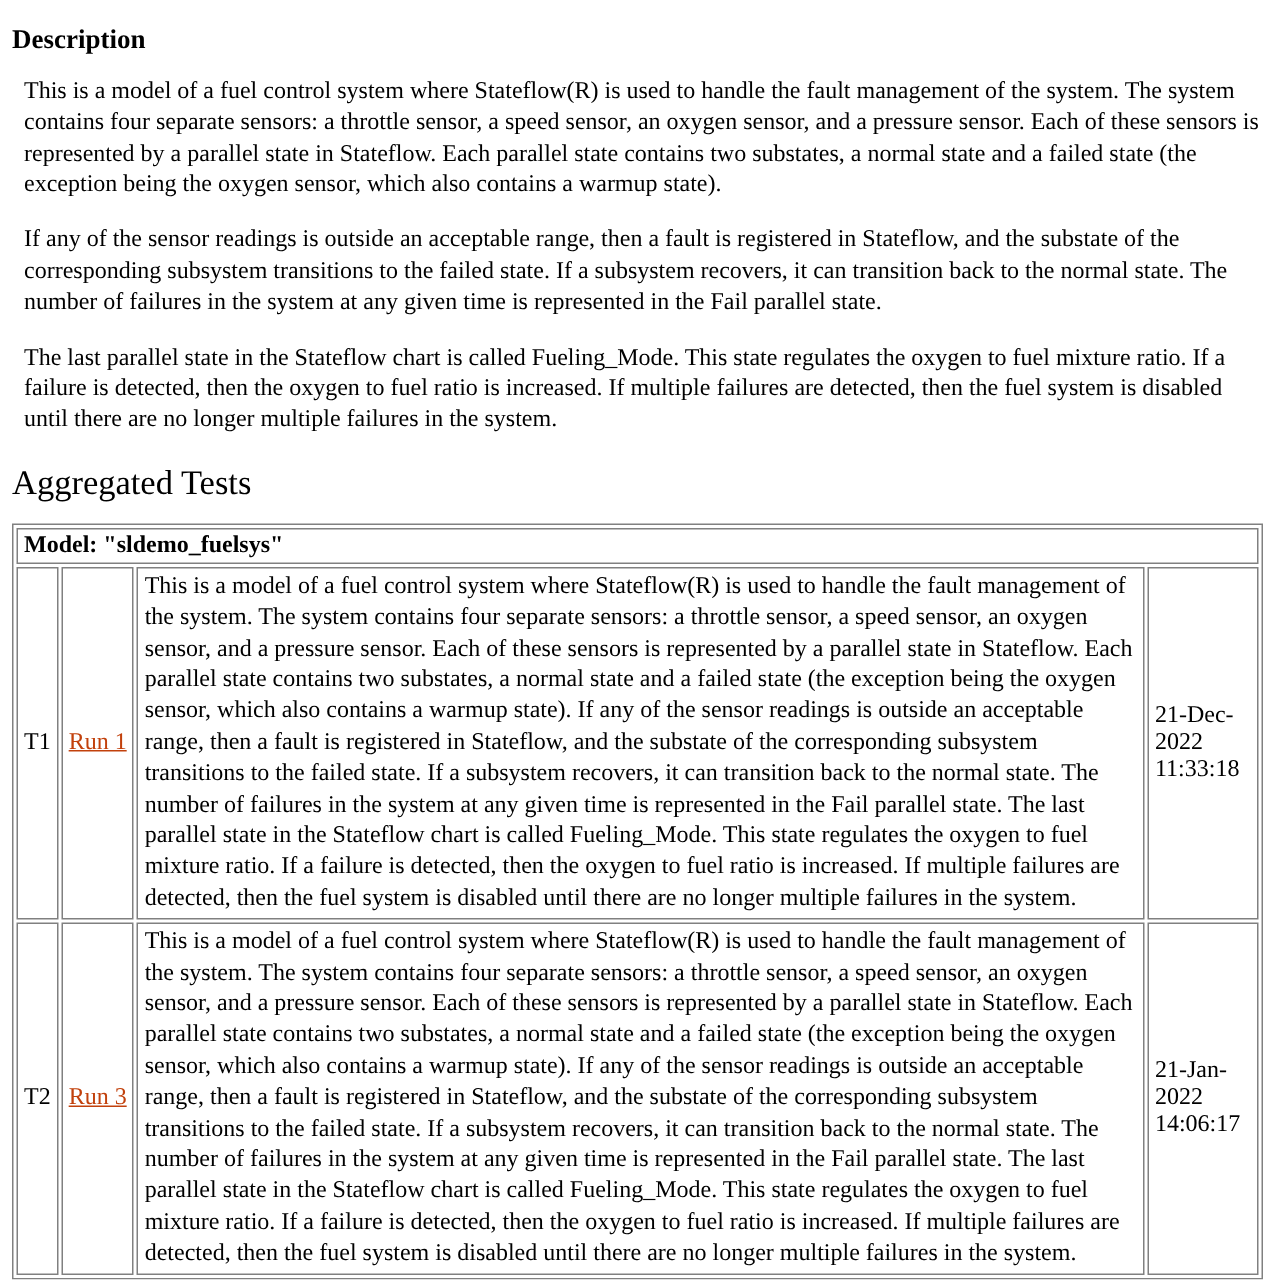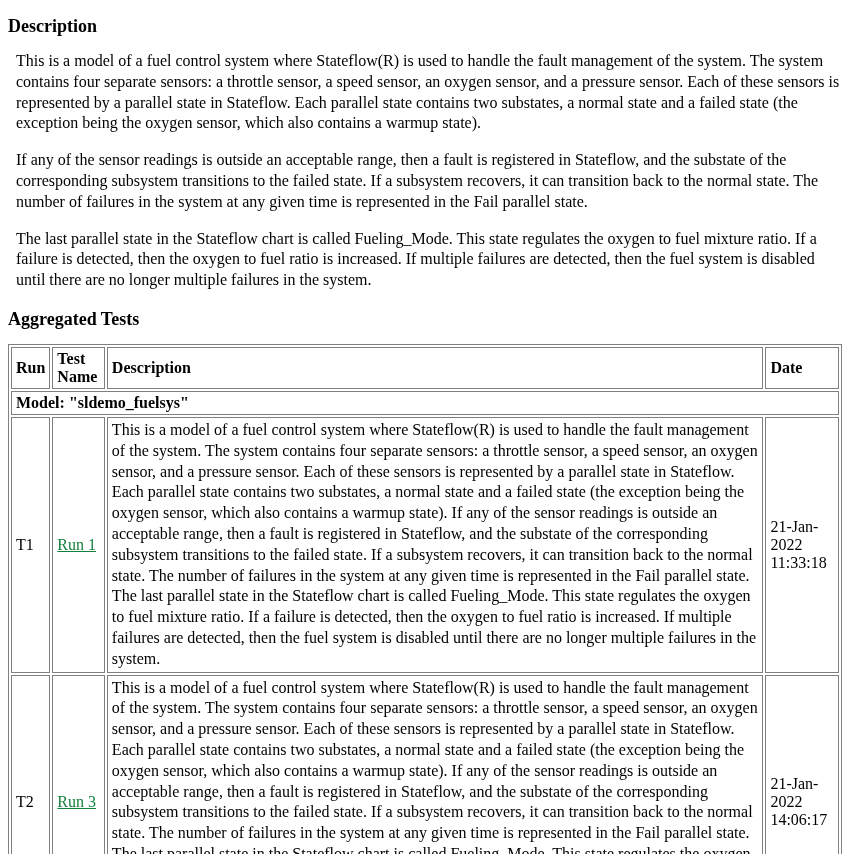--- a/index.html
+++ b/index.html
@@ -9,22 +9,22 @@
       background: #fff;
       margin: 8px;
       width: 834px;
     }
     h3 {
       font-size: 18px;
       font-weight: bold;
       margin: 8px 0 14px 0;
     }
     .section-title {
-      font-size: 18px;
-      font-weight: bold;
+      font-size: 23px;
+      font-weight: normal;
       margin: 18px 0 14px 0;
     }
     .desc-para {
       margin: 0 0 16px 8px;
       line-height: 1.3;
     }
     table {
       border-collapse: separate;
       border-spacing: 2px;
       border: 1px solid #808080;
@@ -38,21 +38,21 @@
       text-align: left;
       font-size: 16px;
     }
     th {
       font-weight: bold;
     }
     .model-row td {
       font-weight: bold;
     }
     a.run-link {
-      color: #15803d;
+      color: #c2410c;
       text-decoration: underline;
     }
     .cell-desc {
       line-height: 1.3;
     }
     .nowrap {
       white-space: nowrap;
     }
   </style>
 </head>
@@ -61,34 +61,28 @@
 <h3>Description</h3>
 
 <p class="desc-para">This is a model of a fuel control system where Stateflow(R) is used to handle the fault management of the system. The system contains four separate sensors: a throttle sensor, a speed sensor, an oxygen sensor, and a pressure sensor. Each of these sensors is represented by a parallel state in Stateflow.  Each parallel state contains two substates, a normal state and a failed state (the exception being the oxygen sensor, which also contains a warmup state).</p>
 <p class="desc-para">If any of the sensor readings is outside an acceptable range, then a fault is registered in Stateflow, and the substate of the corresponding subsystem transitions to the failed state.  If a subsystem recovers, it can transition back to the normal state.  The number of failures in the system at any given time is represented in the Fail parallel state.</p>
 <p class="desc-para">The last parallel state in the Stateflow chart is called Fueling_Mode.  This state regulates the oxygen to fuel mixture ratio.  If a failure is detected, then the oxygen to fuel ratio is increased.  If multiple failures are detected, then the fuel system is disabled until there are no longer multiple failures in the system.</p>
 
 <div class="section-title">Aggregated Tests</div>
 
 <table>
   <tbody>
-      <tr>
-    <th>Run</th>
-    <th>Test Name</th>
-    <th>Description</th>
-    <th>Date</th>
-  </tr>
   <tr class="model-row">
     <td colspan="4">Model: "sldemo_fuelsys"</td>
   </tr>
   <tr>
     <td>T1</td>
     <td class="nowrap"><a href="#" class="run-link">Run 1</a></td>
     <td class="cell-desc">This is a model of a fuel control system where Stateflow(R) is used to handle the fault management of the system. The system contains four separate sensors: a throttle sensor, a speed sensor, an oxygen sensor, and a pressure sensor. Each of these sensors is represented by a parallel state in Stateflow. Each parallel state contains two substates, a normal state and a failed state (the exception being the oxygen sensor, which also contains a warmup state). If any of the sensor readings is outside an acceptable range, then a fault is registered in Stateflow, and the substate of the corresponding subsystem transitions to the failed state. If a subsystem recovers, it can transition back to the normal state. The number of failures in the system at any given time is represented in the Fail parallel state. The last parallel state in the Stateflow chart is called Fueling_Mode. This state regulates the oxygen to fuel mixture ratio. If a failure is detected, then the oxygen to fuel ratio is increased. If multiple failures are detected, then the fuel system is disabled until there are no longer multiple failures in the system.</td>
-    <td>21-Jan-2022 11:33:18</td>
+    <td>21-Dec-2022 11:33:18</td>
   </tr>
   <tr>
     <td>T2</td>
     <td class="nowrap"><a href="#" class="run-link">Run 3</a></td>
     <td class="cell-desc">This is a model of a fuel control system where Stateflow(R) is used to handle the fault management of the system. The system contains four separate sensors: a throttle sensor, a speed sensor, an oxygen sensor, and a pressure sensor. Each of these sensors is represented by a parallel state in Stateflow. Each parallel state contains two substates, a normal state and a failed state (the exception being the oxygen sensor, which also contains a warmup state). If any of the sensor readings is outside an acceptable range, then a fault is registered in Stateflow, and the substate of the corresponding subsystem transitions to the failed state. If a subsystem recovers, it can transition back to the normal state. The number of failures in the system at any given time is represented in the Fail parallel state. The last parallel state in the Stateflow chart is called Fueling_Mode. This state regulates the oxygen to fuel mixture ratio. If a failure is detected, then the oxygen to fuel ratio is increased. If multiple failures are detected, then the fuel system is disabled until there are no longer multiple failures in the system.</td>
     <td>21-Jan-2022 14:06:17</td>
   </tr>
 </tbody>
   </table>
 

